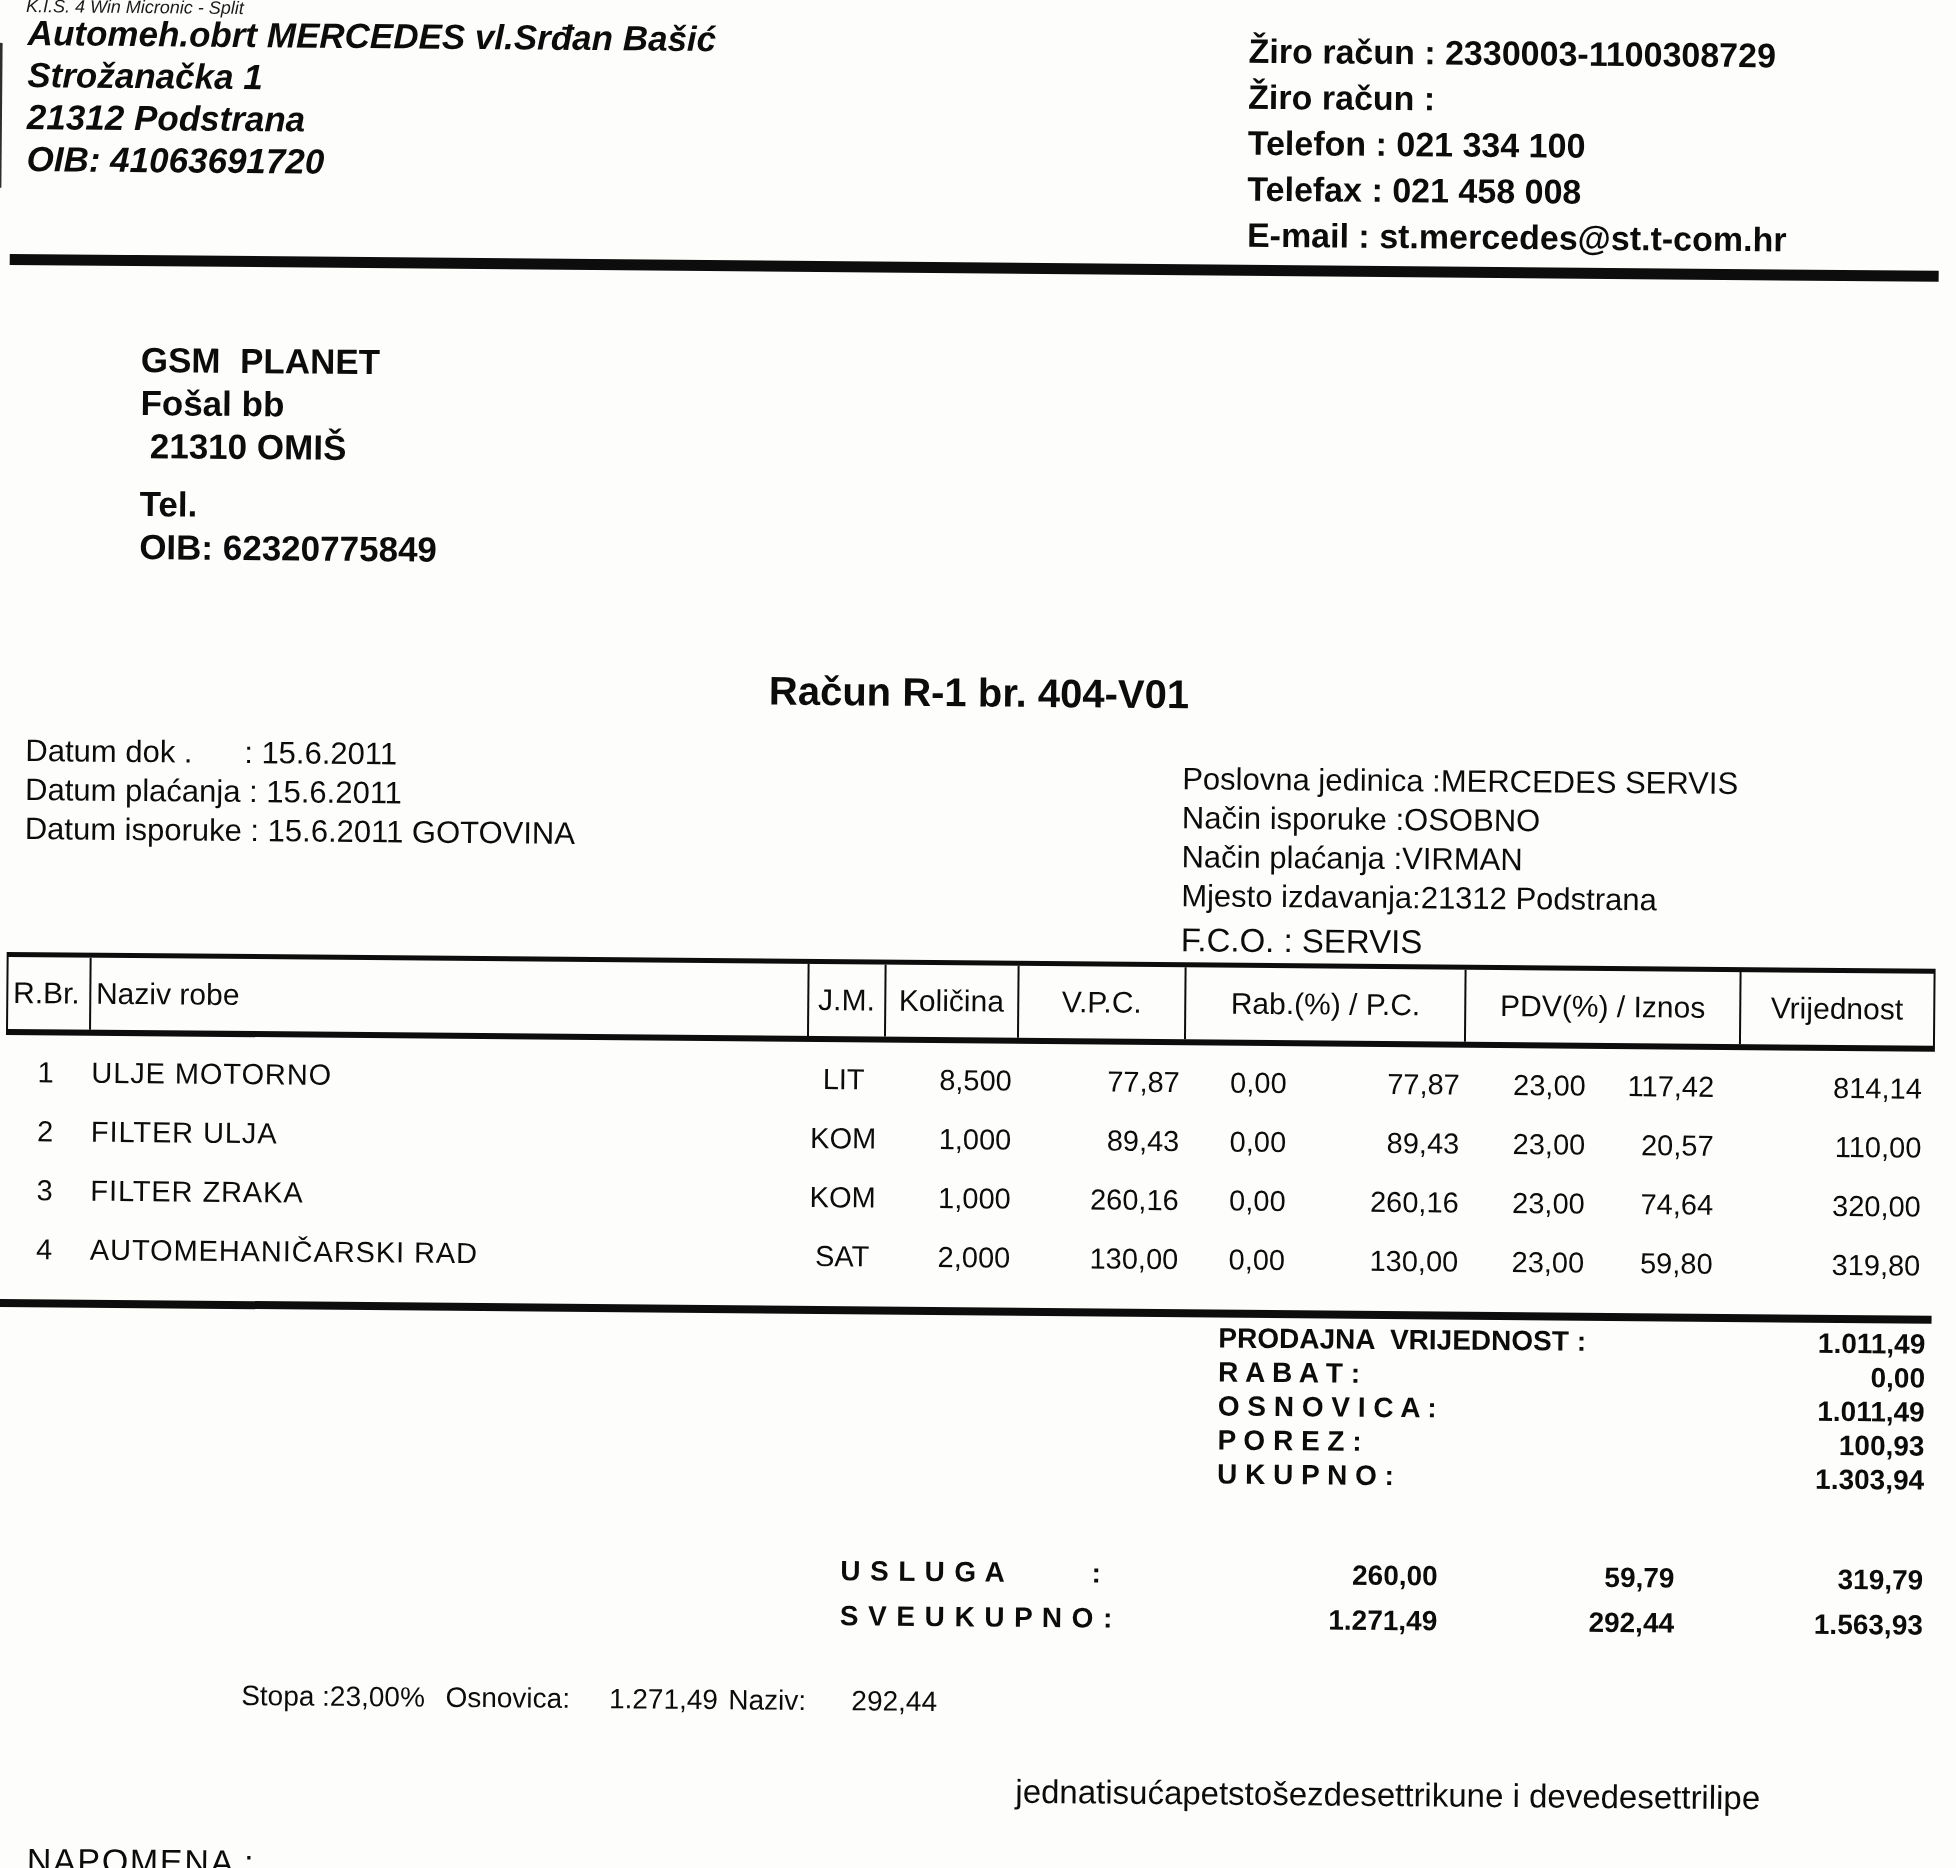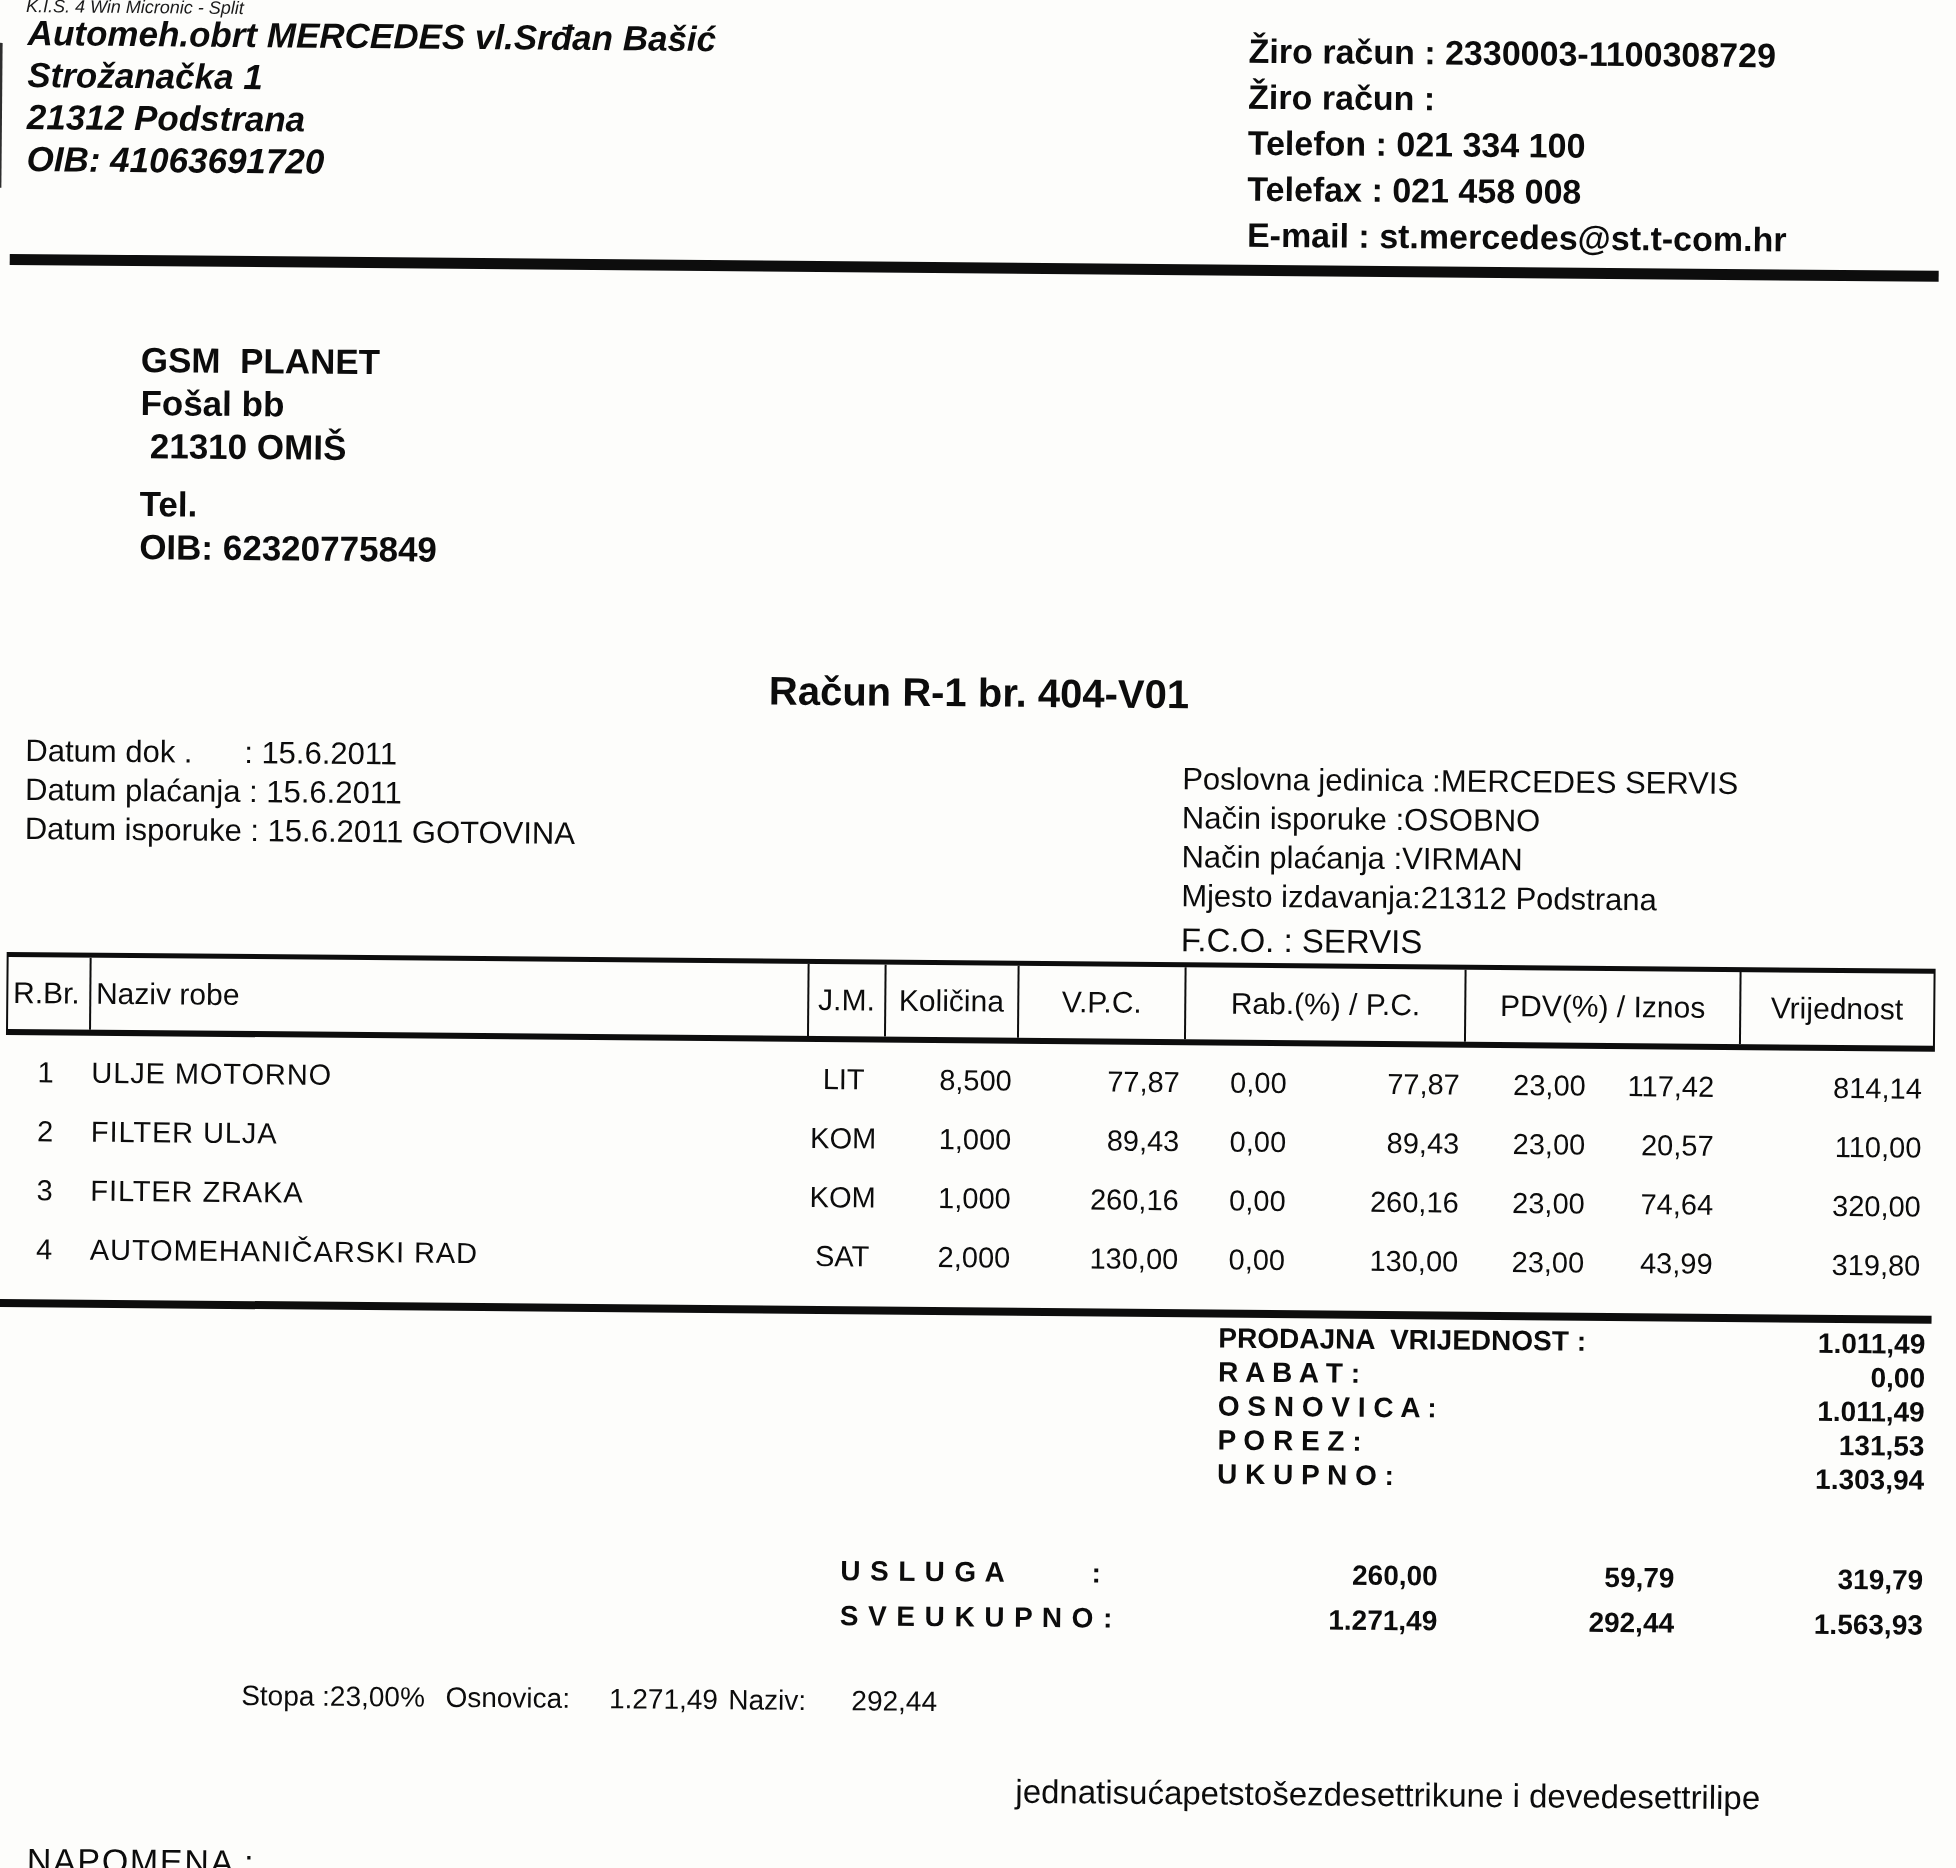--- a/index.html
+++ b/index.html
@@ -205,21 +205,21 @@
         <div class="cell col-naziv c-left">AUTOMEHANIČARSKI RAD</div>
         <div class="cell col-jm c-center">SAT</div>
         <div class="cell col-kol c-right">2,000</div>
         <div class="cell col-vpc c-right">130,00</div>
         <div class="cell col-rab c-split pad-rab">
           <span>0,00</span>
           <span>130,00</span>
         </div>
         <div class="cell col-pdv c-split pad-pdv">
           <span>23,00</span>
-          <span>43,99</span>
+          <span>59,80</span>
         </div>
         <div class="cell col-vri c-right pad-vri">319,80</div>
       </div>
 
     </div>
 
     <div class="abs rule-bottom"></div>
 
     <div class="abs totals">
       <div class="trline">
@@ -229,21 +229,21 @@
       <div class="trline">
         <span class="line">R A B A T :</span>
         <span>0,00</span>
       </div>
       <div class="trline">
         <span class="line">O S N O V I C A :</span>
         <span>1.011,49</span>
       </div>
       <div class="trline">
         <span class="line">P O R E Z :</span>
-        <span>131,53</span>
+        <span>100,93</span>
       </div>
       <div class="trline">
         <span class="line">U K U P N O :</span>
         <span>1.303,94</span>
       </div>
     </div>
 
     <div class="abs summary">
       <div class="srow">
         <span class="slabel line">U S L U G A          :</span>

